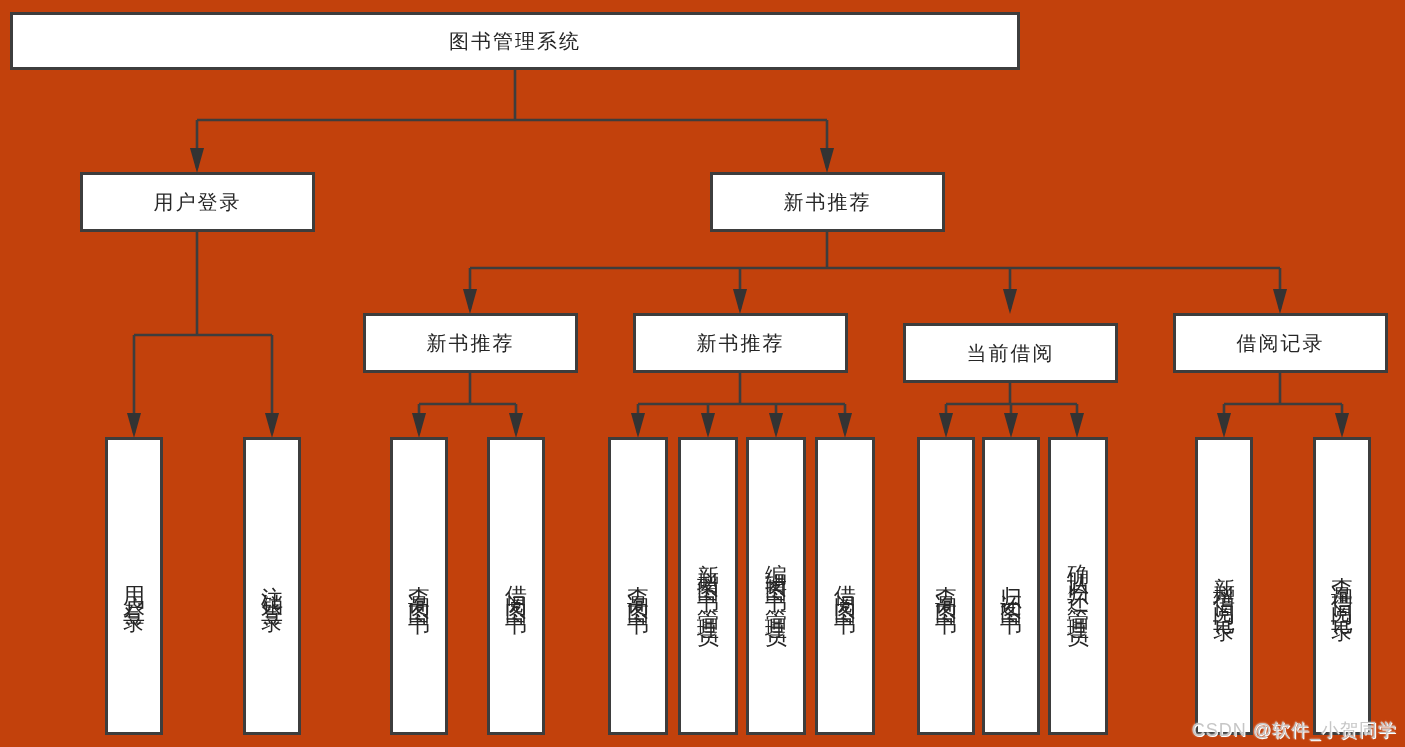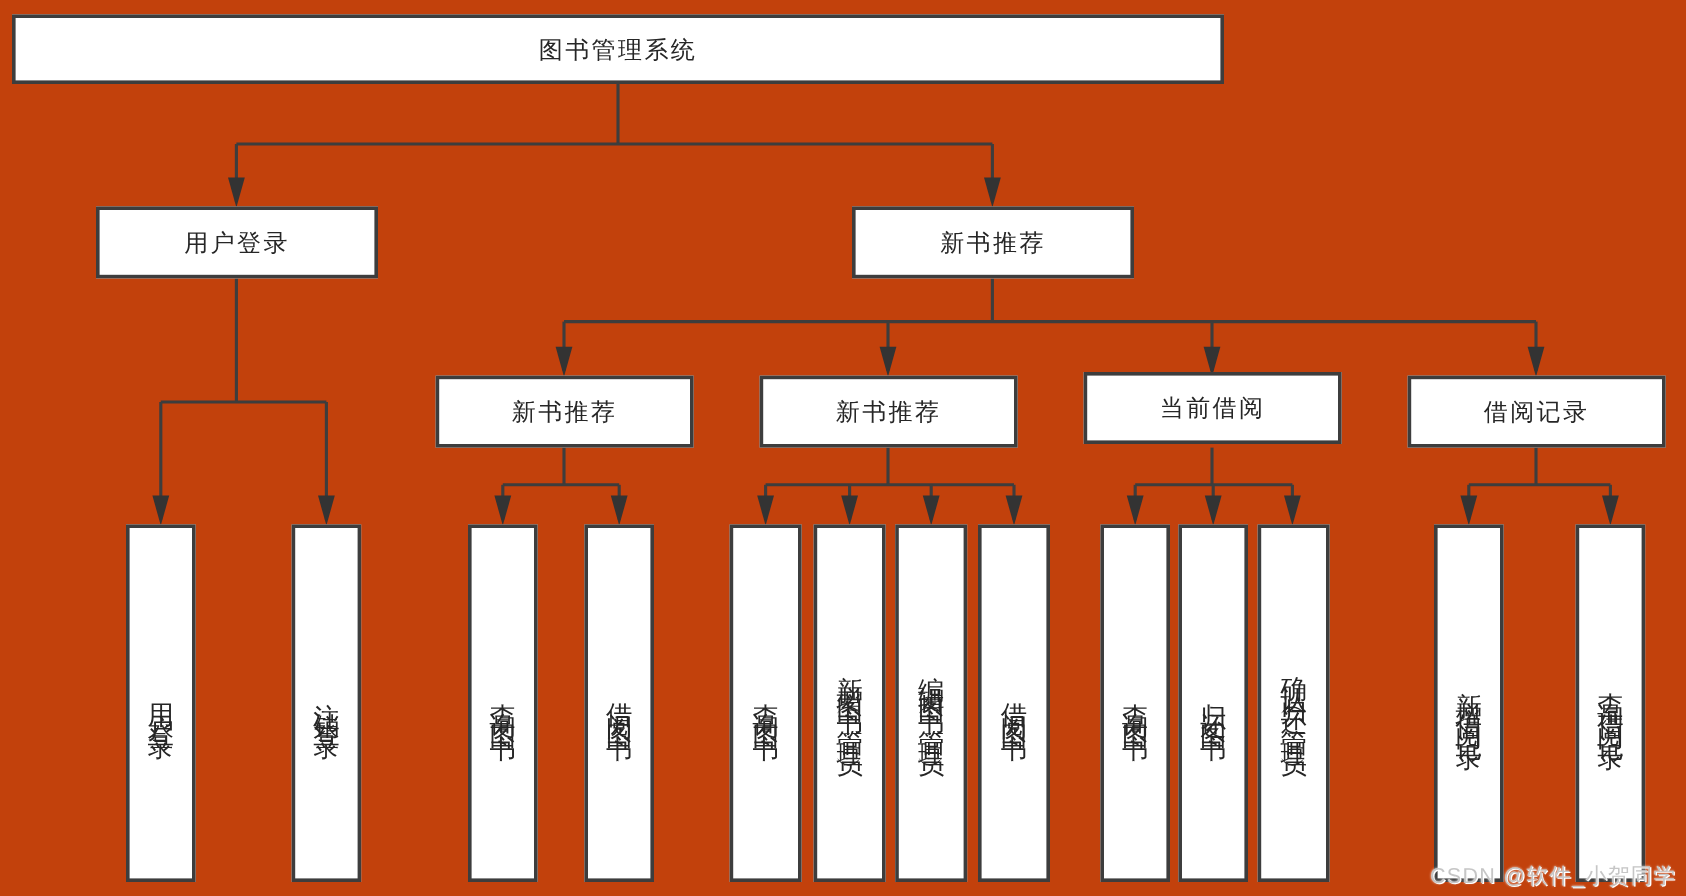--- a/index.html
+++ b/index.html
@@ -133,21 +133,21 @@
   <div class="node" style="left:710px;top:172px;width:235px;height:60px">
     <span>新书推荐</span>
   </div>
 
   <div class="node" style="left:363px;top:313px;width:215px;height:60px">
     <span>新书推荐</span>
   </div>
   <div class="node" style="left:633px;top:313px;width:215px;height:60px">
     <span>新书推荐</span>
   </div>
-  <div class="node" style="left:903px;top:310px;width:215px;height:60px">
+  <div class="node" style="left:903px;top:323px;width:215px;height:60px">
     <span>当前借阅</span>
   </div>
   <div class="node" style="left:1173px;top:313px;width:215px;height:60px">
     <span>借阅记录</span>
   </div>
 
   <div class="vnode" style="left:105px;top:437px;width:58px;height:298px">
     <span class="vtext">用户登录</span>
   </div>
   <div class="vnode" style="left:243px;top:437px;width:58px;height:298px">

